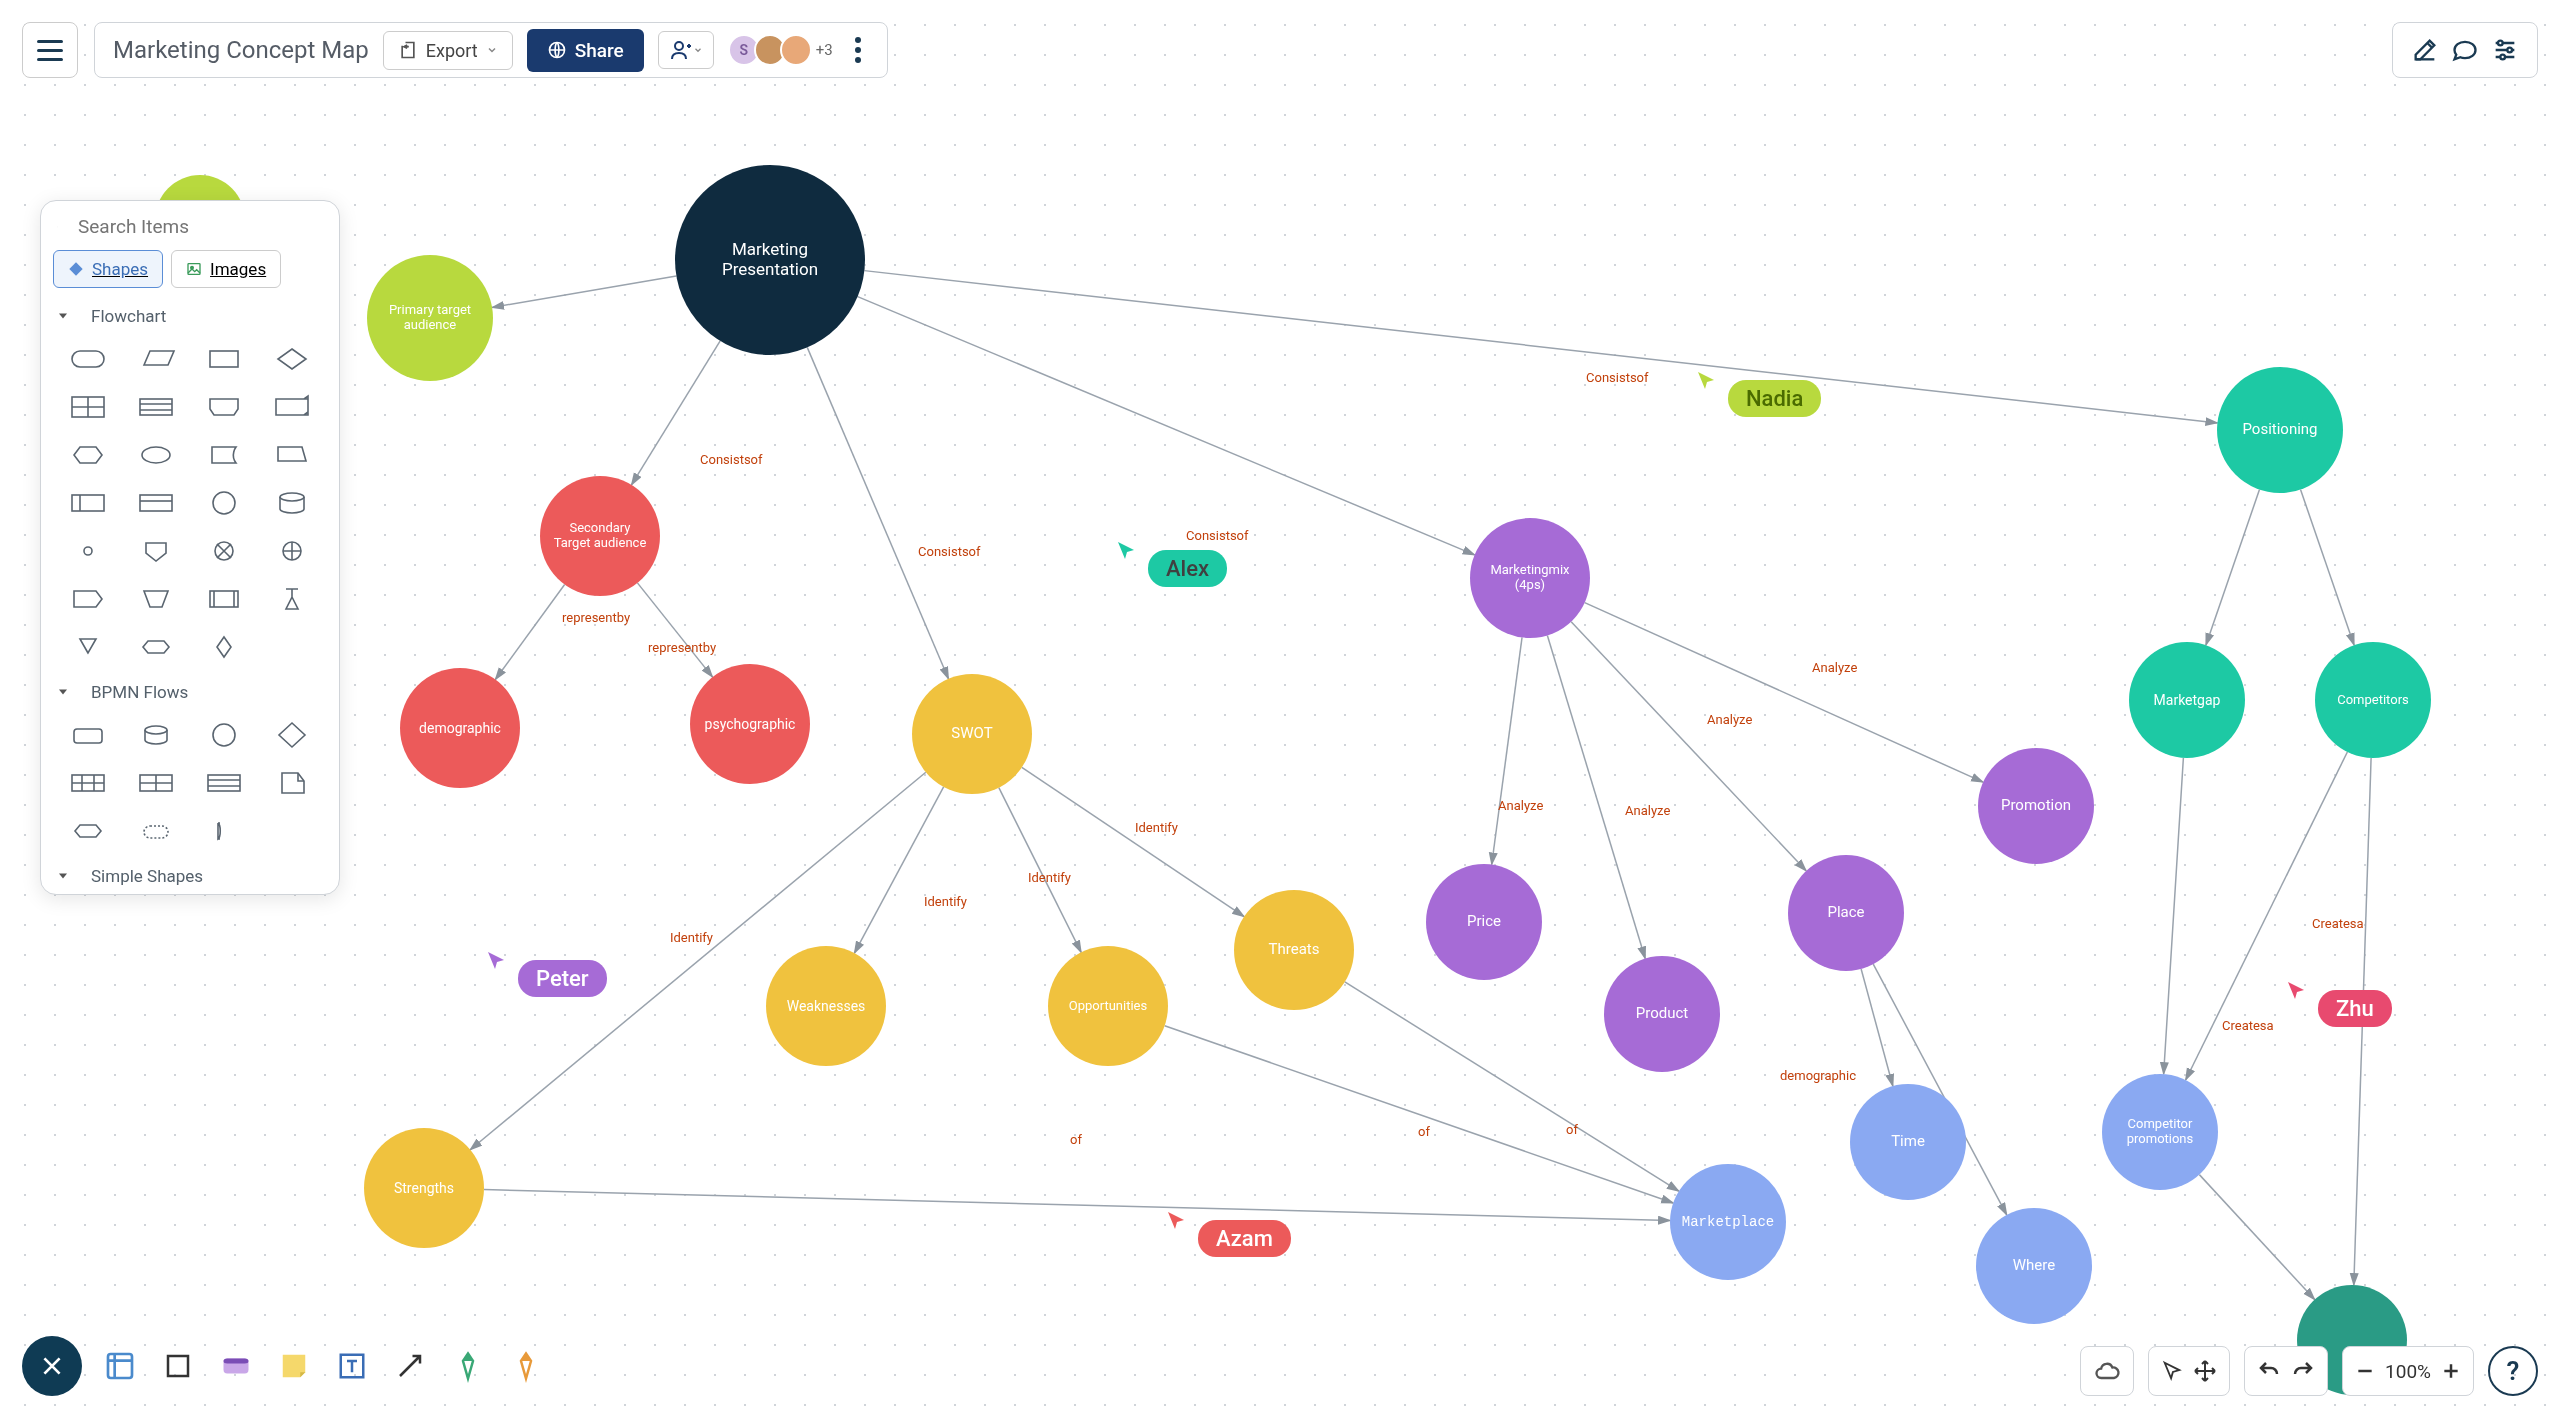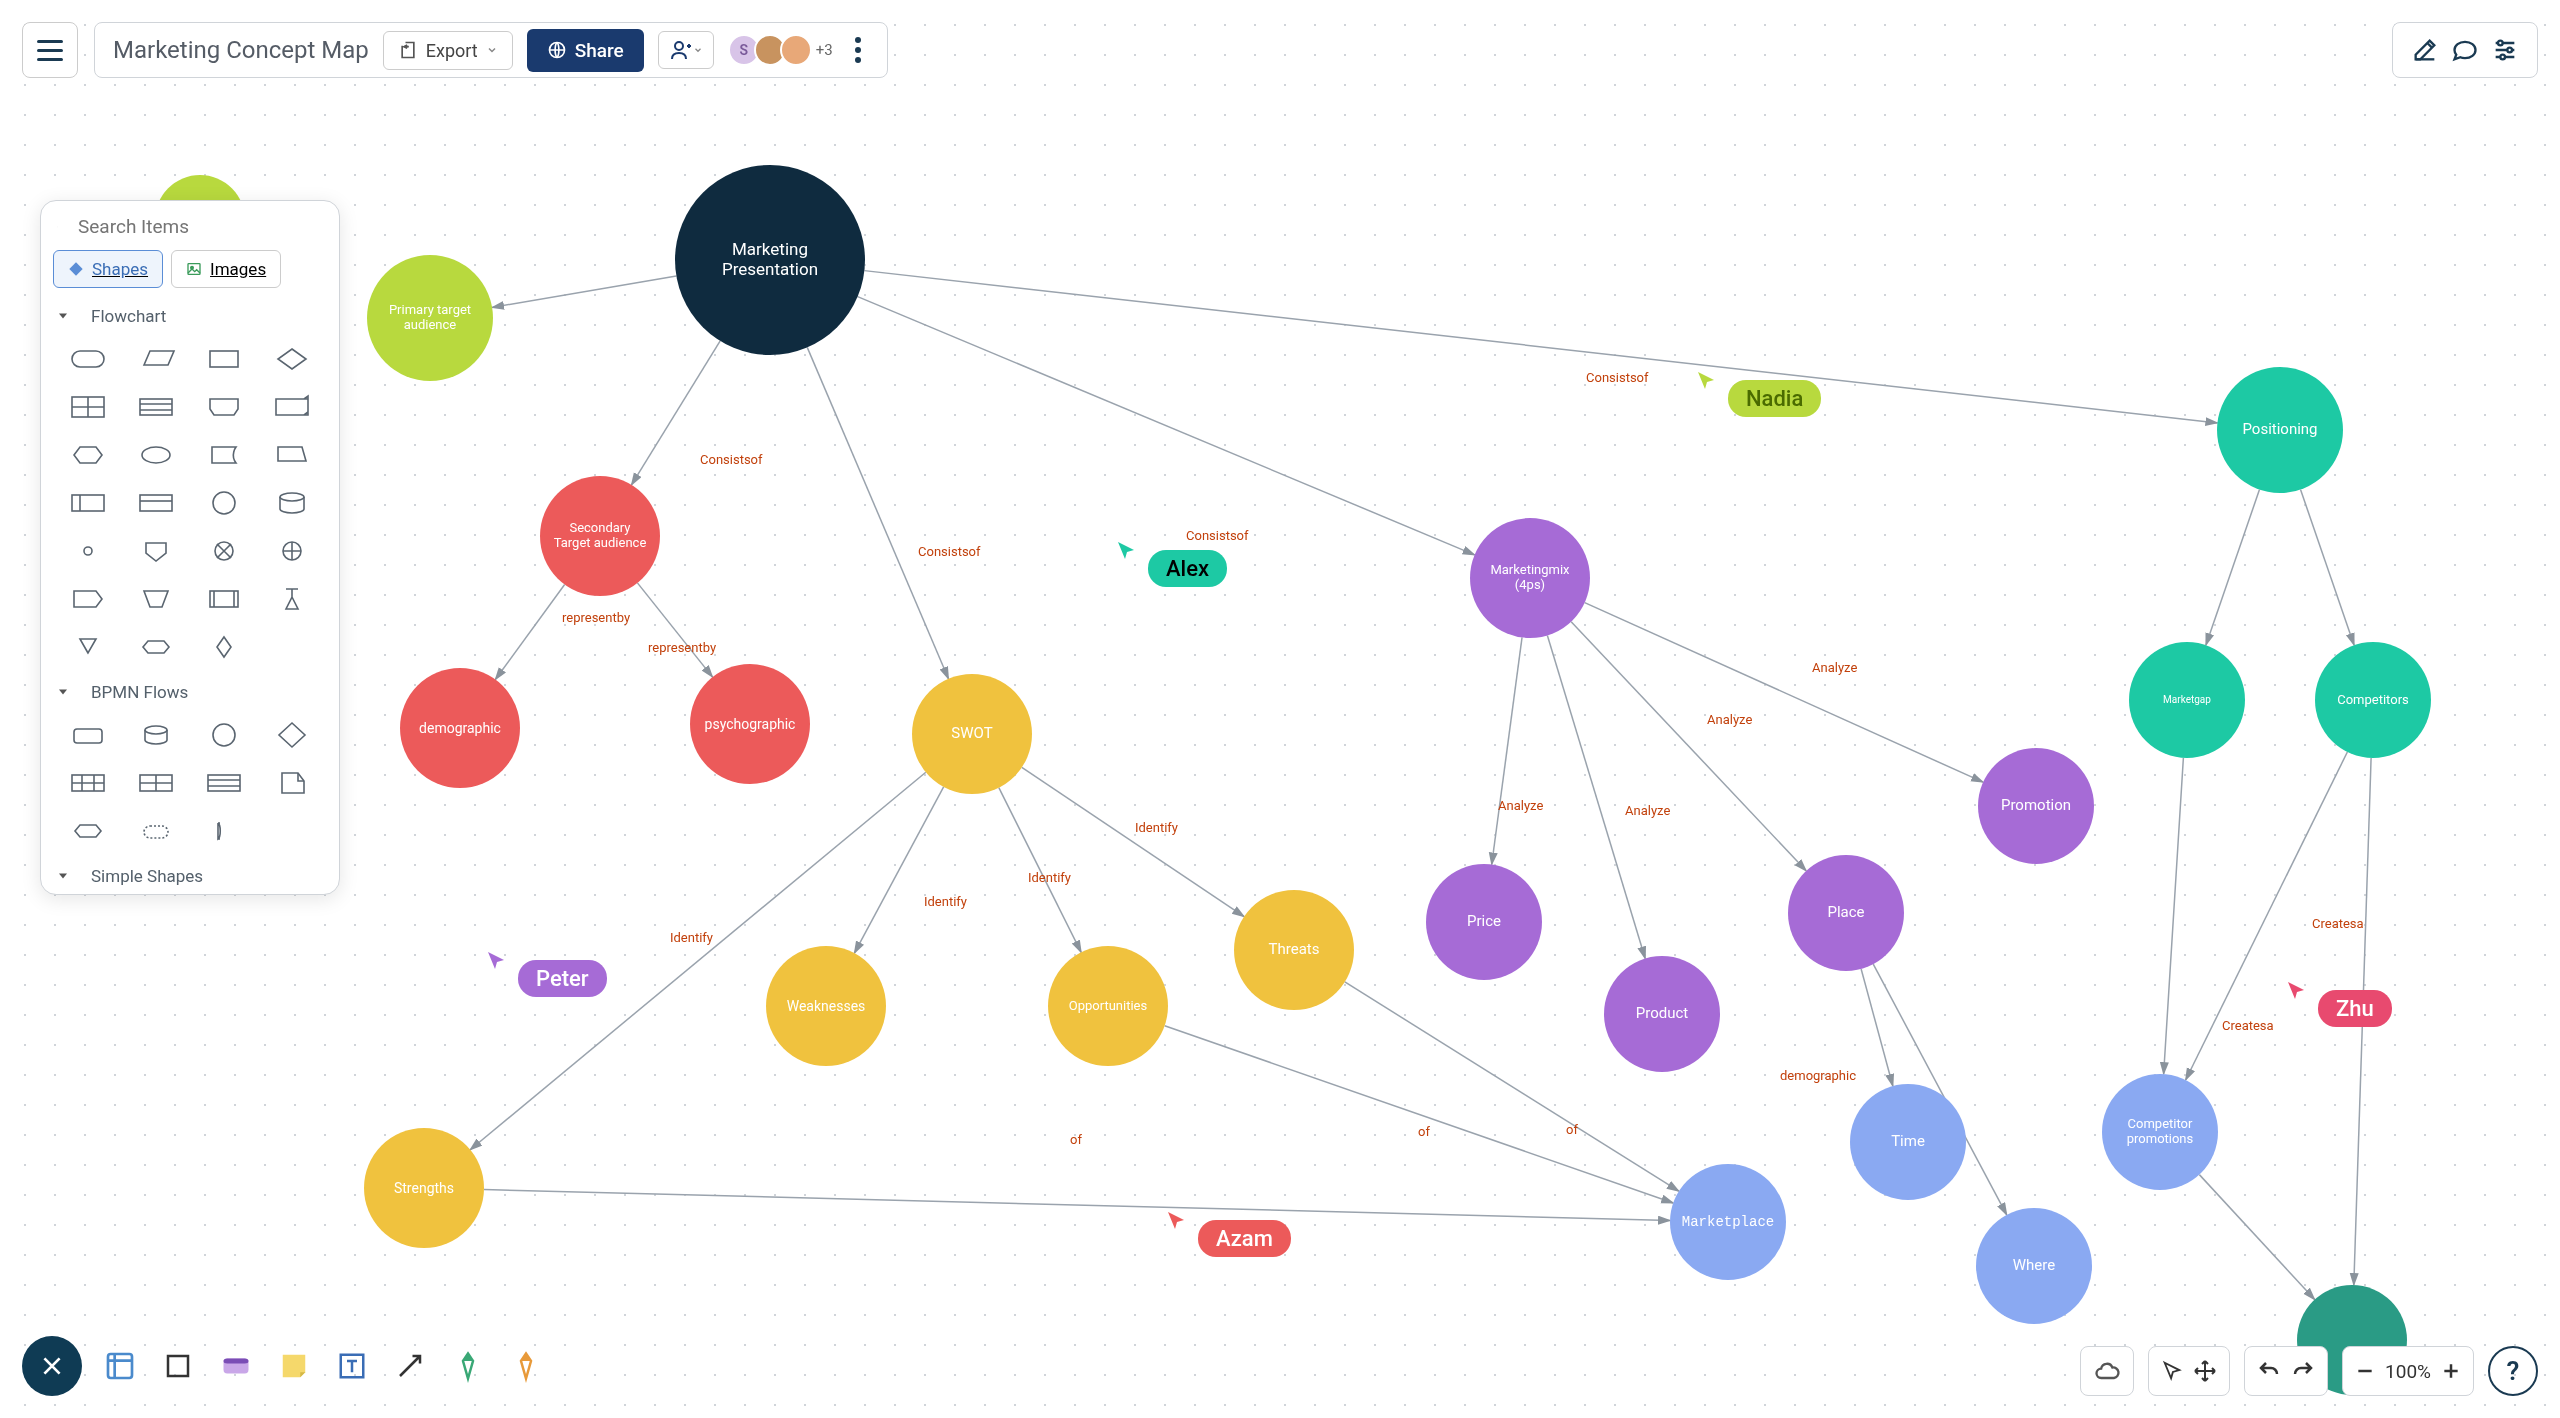--- a/index.html
+++ b/index.html
@@ -446,21 +446,21 @@
     <div class="node" style="left: 364px; top: 1128px; width: 120px; height: 120px; background: rgb(240, 194, 62); font-size: 14px; white-space: pre-line;">Strengths</div>
     <div class="node" style="left: 766px; top: 946px; width: 120px; height: 120px; background: rgb(240, 194, 62); font-size: 14px; white-space: pre-line;">Weaknesses</div>
     <div class="node" style="left: 1048px; top: 946px; width: 120px; height: 120px; background: rgb(240, 194, 62); font-size: 13px; white-space: pre-line;">Opportunities</div>
     <div class="node" style="left: 1234px; top: 890px; width: 120px; height: 120px; background: rgb(240, 194, 62); font-size: 15px; white-space: pre-line;">Threats</div>
     <div class="node" style="left: 1470px; top: 518px; width: 120px; height: 120px; background: rgb(166, 107, 214); font-size: 13px; white-space: pre-line;">Marketingmix
 (4ps)</div>
     <div class="node" style="left: 1426px; top: 864px; width: 116px; height: 116px; background: rgb(166, 107, 214); font-size: 15px; white-space: pre-line;">Price</div>
     <div class="node" style="left: 1604px; top: 956px; width: 116px; height: 116px; background: rgb(166, 107, 214); font-size: 15px; white-space: pre-line;">Product</div>
     <div class="node" style="left: 1788px; top: 855px; width: 116px; height: 116px; background: rgb(166, 107, 214); font-size: 15px; white-space: pre-line;">Place</div>
     <div class="node" style="left: 1978px; top: 748px; width: 116px; height: 116px; background: rgb(166, 107, 214); font-size: 15px; white-space: pre-line;">Promotion</div>
-    <div class="node" style="left: 2129px; top: 642px; width: 116px; height: 116px; background: rgb(29, 201, 164); font-size: 10px; white-space: pre-line;">Marketgap</div>
+    <div class="node" style="left: 2129px; top: 642px; width: 116px; height: 116px; background: rgb(29, 201, 164); font-size: 14px; white-space: pre-line;">Marketgap</div>
     <div class="node" style="left: 2315px; top: 642px; width: 116px; height: 116px; background: rgb(29, 201, 164); font-size: 13px; white-space: pre-line;">Competitors</div>
     <div class="node" style="left: 1850px; top: 1084px; width: 116px; height: 116px; background: rgb(138, 169, 242); font-size: 15px; white-space: pre-line;">Time</div>
     <div class="node" style="left: 1976px; top: 1208px; width: 116px; height: 116px; background: rgb(138, 169, 242); font-size: 15px; white-space: pre-line;">Where</div>
     <div class="node" style="left: 2102px; top: 1074px; width: 116px; height: 116px; background: rgb(138, 169, 242); font-size: 13px; white-space: pre-line;">Competitor
 promotions</div>
     <div class="node" style="left: 1670px; top: 1164px; width: 116px; height: 116px; background: rgb(138, 169, 242); font-size: 14px; white-space: pre-line; font-family: Liberation Mono, monospace;">Marketplace</div>
     <div class="node" style="left: 2297px; top: 1285px; width: 110px; height: 110px; background: rgb(42, 155, 133); font-size: 13px; white-space: pre-line;"></div>
     <div class="edge-label" style="left: 700px; top: 452px;">Consistsof</div>
     <div class="edge-label" style="left: 918px; top: 544px;">Consistsof</div>
     <div class="edge-label" style="left: 1186px; top: 528px;">Consistsof</div>
@@ -484,21 +484,21 @@
     <div class="user-cursor" style="left: 1700px; top: 380px;">
       <svg width="24" height="24" viewBox="0 0 24 24" style="transform:translate(-6px,-18px)">
         <path d="M4 3l16 8-7 2-2 7z" fill="#b8d93e"></path>
       </svg>
       <span class="user-tag" style="background:#b8d93e;color:#4a6b00">Nadia</span>
     </div>
     <div class="user-cursor" style="left: 1120px; top: 550px;">
       <svg width="24" height="24" viewBox="0 0 24 24" style="transform:translate(-6px,-18px)">
         <path d="M4 3l16 8-7 2-2 7z" fill="#1dc9a4"></path>
       </svg>
-      <span class="user-tag" style="background:#1dc9a4;color:#000000">Alex</span>
+      <span class="user-tag" style="background:#1dc9a4;color:#404040">Alex</span>
     </div>
     <div class="user-cursor" style="left: 490px; top: 960px;">
       <svg width="24" height="24" viewBox="0 0 24 24" style="transform:translate(-6px,-18px)">
         <path d="M4 3l16 8-7 2-2 7z" fill="#a66bd6"></path>
       </svg>
       <span class="user-tag" style="background:#a66bd6;color:#fff">Peter</span>
     </div>
     <div class="user-cursor" style="left: 1170px; top: 1220px;">
       <svg width="24" height="24" viewBox="0 0 24 24" style="transform:translate(-6px,-18px)">
         <path d="M4 3l16 8-7 2-2 7z" fill="#ec5a5a"></path>

